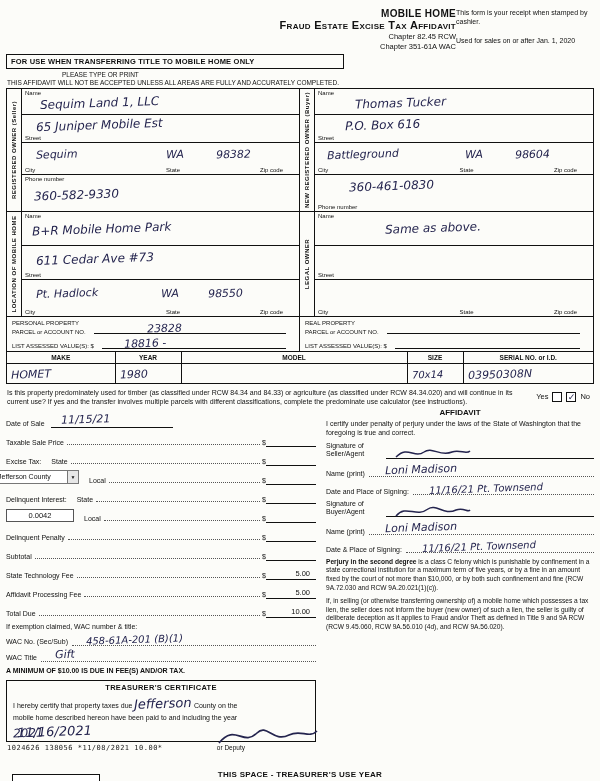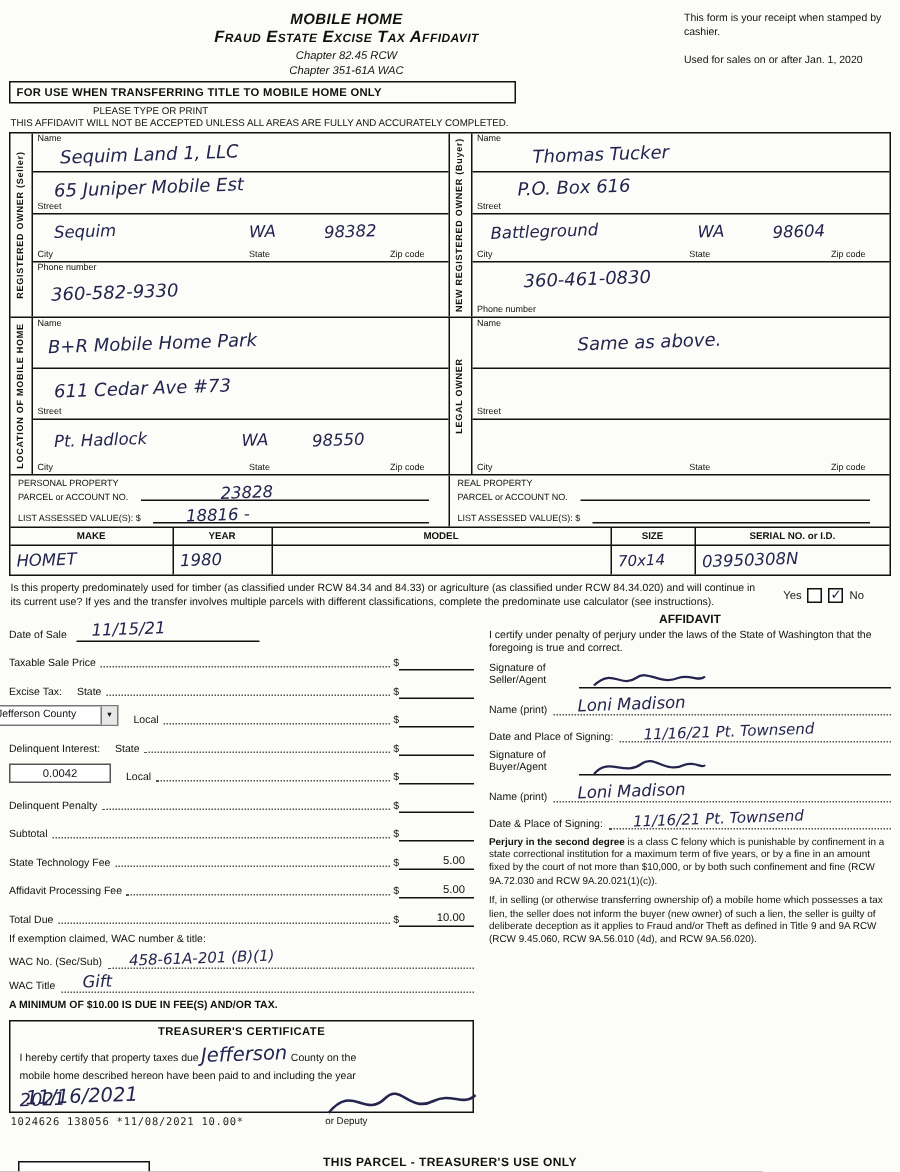--- a/index.html
+++ b/index.html
@@ -7,21 +7,21 @@
 .page{width:600px;height:781px;background:#fcfcf9;font-family:"Liberation Sans",sans-serif;color:#111;position:relative;overflow:hidden;padding:6px 6px 0 6px;margin:0 auto;}
 .hand{font-family:"DejaVu Sans",sans-serif;font-style:italic;color:#24244e;white-space:nowrap;display:inline-block;transform:rotate(-2deg);}
 .h10{font-size:10px;} .h11{font-size:11px;} .h12{font-size:12px;} .h13{font-size:13px;}
 
 .header{display:flex;align-items:flex-start;margin-bottom:3px;}
 .header-left{width:170px;}
 .dept-small{font-size:6px;font-weight:bold;}
 .dept-name-row{display:flex;align-items:center;gap:3px;}
 .dept-name{font-family:"Liberation Serif",serif;font-style:italic;font-weight:bold;font-size:15px;line-height:14px;}
 .submit-note{font-size:7px;margin-top:5px;width:152px;line-height:1.3;}
-.header-center{flex:1;text-align:center;padding-top:2px;font-style:italic;}
+.header-center{flex:1;text-align:right;padding-top:2px;}
 .main-title{font-size:10px;font-weight:bold;letter-spacing:.3px;}
 .main-title.sc{font-variant:small-caps;font-size:11px;}
 .chapter{font-size:7.5px;margin-top:1px;}
 .header-right{width:138px;font-size:7px;line-height:1.3;padding-top:2px;}
 .effective{margin-top:10px;}
 
 .banner-box{width:338px;border:1.5px solid #111;font-size:7.5px;font-weight:bold;padding:2px 4px;letter-spacing:.2px;}
 .type-note{font-size:6.5px;margin:2px 0 0 56px;}
 .accept-note{font-size:6.5px;margin:1px 0 2px 1px;}
 
@@ -52,21 +52,21 @@
 .p-assessed{display:flex;align-items:flex-end;margin-top:3px;}
 .p-fill2{flex:1;border-bottom:1px solid #111;margin:0 8px;position:relative;height:10px;}
 .p-fill2 .hand{position:absolute;bottom:-2px;left:12%;}
 
 .mh-table{width:100%;border-collapse:collapse;table-layout:fixed;}
 .mh-table th{border:1px solid #111;border-top:none;font-size:6.5px;padding:2px 0;font-weight:bold;}
 .mh-table td{border:1px solid #111;border-bottom:none;height:19px;padding:0 4px;}
 .mh-table th:first-child,.mh-table td:first-child{border-left:none;}
 .mh-table th:last-child,.mh-table td:last-child{border-right:none;}
 
-.question-row{display:flex;margin:4px 16px 2px 1px;}
+.question-row{display:flex;margin:4px 2px 2px 1px;}
 .question-text{flex:1;font-size:7px;line-height:1.3;padding-right:10px;}
 .checks{display:flex;align-items:center;gap:4px;font-size:7.5px;flex:none;padding-right:2px;}
 .cbox{width:10px;height:10px;border:1px solid #111;display:inline-flex;align-items:center;justify-content:center;font-size:9px;font-weight:bold;background:#fff;}
 .cbox .hand{transform:none;font-style:normal;}
 
 .lower{display:flex;margin-top:2px;}
 .fin-col{width:318px;padding-right:8px;flex:none;}
 .aff-col{flex:1;padding-left:2px;}
 .dos-row{display:flex;align-items:flex-end;height:20px;font-size:7px;}
 .dos-line{width:122px;border-bottom:1px solid #111;position:relative;height:16px;margin-left:6px;}
@@ -482,15 +482,15 @@
         <span class="np-line">
           <span class="hand h10">11/16/21  Pt. Townsend</span>
         </span>
       </div>
 
       <p class="fine"><b>Perjury in the second degree</b><span> is a class C felony which is punishable by confinement in a state correctional institution for a maximum term of five years, or by a fine in an amount fixed by the court of not more than $10,000, or by both such confinement and fine (RCW 9A.72.030 and RCW 9A.20.021(1)(c)).</span></p>
       <p class="fine">If, in selling (or otherwise transferring ownership of) a mobile home which possesses a tax lien, the seller does not inform the buyer (new owner) of such a lien, the seller is guilty of deliberate deception as it applies to Fraud and/or Theft as defined in Title 9 and 9A RCW (RCW 9.45.060, RCW 9A.56.010 (4d), and RCW 9A.56.020).</p>
     </div>
   </div>
 
-  <div class="footer-bar">THIS PARCEL - TREASURER'S USE ONLY</div>
+  <div class="footer-bar">THIS SPACE - TREASURER'S USE YEAR</div>
   <div class="corner-box"></div>
 </div>
 
 </body></html>

